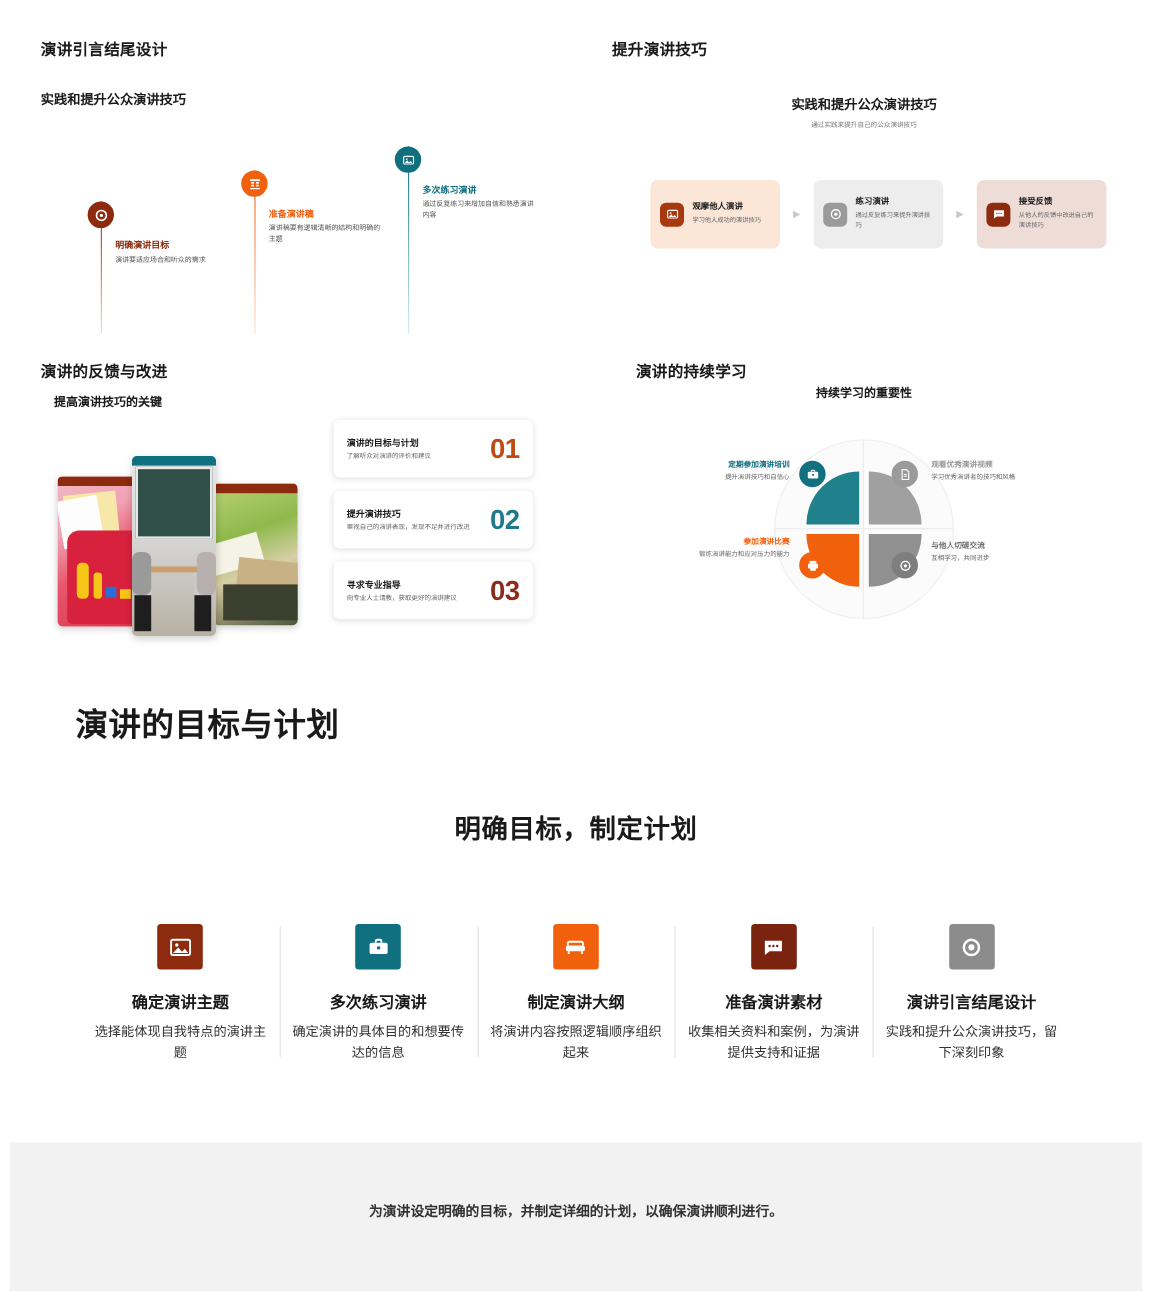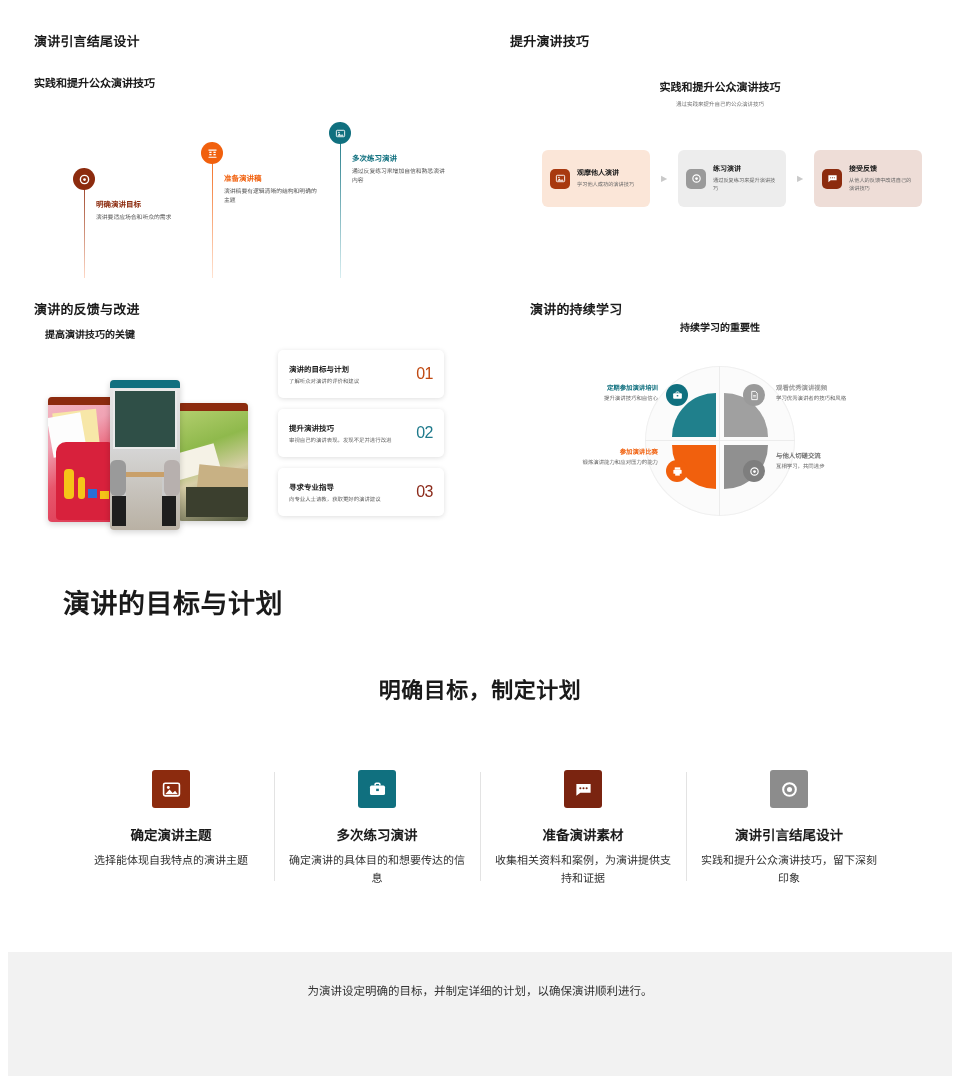--- a/index.html
+++ b/index.html
@@ -59,21 +59,21 @@
   #panel3 .p3-sub { position: absolute; left: 45px; top: 38px; font-size: 10px; font-weight: bold; }
   .photo { position: absolute; border-radius: 4px; overflow: hidden; box-shadow: 0 2px 6px rgba(0,0,0,.18); }
   .photo .topbar { height: 8px; width: 100%; }
   .num-card {
     position: absolute; left: 278px; width: 166px; height: 48px;
     background: #fff; border-radius: 5px; box-shadow: 0 1px 5px rgba(0,0,0,.13);
     display: flex; align-items: center; padding: 0 11px; justify-content: space-between;
   }
   .num-ttl { font-size: 7.5px; font-weight: bold; }
   .num-desc { font-size: 5.4px; color: #666; line-height: 1.6; margin-top: 3px; width: 105px; }
-  .num-big { font-size: 16px; font-weight: normal; letter-spacing: -.5px; }
+  .num-big { font-size: 23px; font-weight: bold; letter-spacing: -.5px; }
 
   
   #panel4 { left: 480px; top: 288px; width: 480px; height: 260px; }
   #panel4 .slide-title { position: absolute; left: 50px; top: 11px; }
   #panel4 .p4-head { position: absolute; left: 0; right: 0; top: 31px; text-align: center; font-size: 10px; font-weight: bold; }
   .wheel { position: absolute; left: 192px; top: 105px; width: 96px; height: 96px; }
   .q-ico {
     position: absolute; width: 22px; height: 22px; border-radius: 50%;
     display: flex; align-items: center; justify-content: center;
   }
@@ -95,21 +95,21 @@
   .col-ico svg { width: 19px; height: 19px; fill: #fff; }
   .col-ttl { font-size: 13.5px; font-weight: bold; margin-bottom: 8px; }
   .col-desc { font-size: 11px; color: #333; line-height: 1.6; }
 
   
   #footer {
     position: absolute; left: 8px; top: 952px; width: 944px; height: 124px;
     background: #f2f2f2;
     display: flex; align-items: flex-start; justify-content: center;
   }
-  #footer-text { margin-top: 30px; font-size: 11.5px; color: #333; }
+  #footer-text { margin-top: 48px; font-size: 11.5px; color: #333; font-weight: bold; }
 </style>
 </head>
 <body>
 
 <div class="panel" id="panel1">
   <div class="slide-title">演讲引言结尾设计</div>
   <div class="sub-head">实践和提升公众演讲技巧</div>
 
   <div class="tl-item" style="left:84px; top:168px; height:110px;">
     <div class="tl-line" style="background:linear-gradient(#8C2B0E,#ffd9c7);"></div>
@@ -347,20 +347,32 @@
       <svg viewBox="0 0 24 24">
           <rect x="2.5" y="7" width="19" height="12" rx="2"></rect>
           <path d="M9 7V5.5A1.5 1.5 0 0 1 10.5 4h3A1.5 1.5 0 0 1 15 5.5V7" fill="none" stroke="#fff" stroke-width="2"></path>
           <rect x="10.3" y="11" width="3.4" height="3" fill="#10707F"></rect>
         </svg>
     </div>
     <div class="col-ttl">多次练习演讲</div>
     <div class="col-desc">确定演讲的具体目的和想要传达的信息</div>
   </div>
   <div class="col">
+    <div class="col-ico" style="background:#F1600D;">
+      <svg viewBox="0 0 24 24">
+          <path d="M4 10V8a2 2 0 0 1 2-2h12a2 2 0 0 1 2 2v2" fill="none" stroke="#fff" stroke-width="2"></path>
+          <rect x="2" y="10" width="20" height="6" rx="2"></rect>
+          <rect x="4" y="16" width="2" height="3"></rect>
+          <rect x="18" y="16" width="2" height="3"></rect>
+        </svg>
+    </div>
+    <div class="col-ttl">制定演讲大纲</div>
+    <div class="col-desc">将演讲内容按照逻辑顺序组织起来</div>
+  </div>
+  <div class="col">
     <div class="col-ico" style="background:#7A2410;">
       <svg viewBox="0 0 24 24">
           <path d="M3 5h18v11H8l-5 4z"></path>
           <circle cx="8" cy="10.5" r="1.3" fill="#7A2410"></circle>
           <circle cx="12" cy="10.5" r="1.3" fill="#7A2410"></circle>
           <circle cx="16" cy="10.5" r="1.3" fill="#7A2410"></circle>
         </svg>
     </div>
     <div class="col-ttl">准备演讲素材</div>
     <div class="col-desc">收集相关资料和案例，为演讲提供支持和证据</div>

